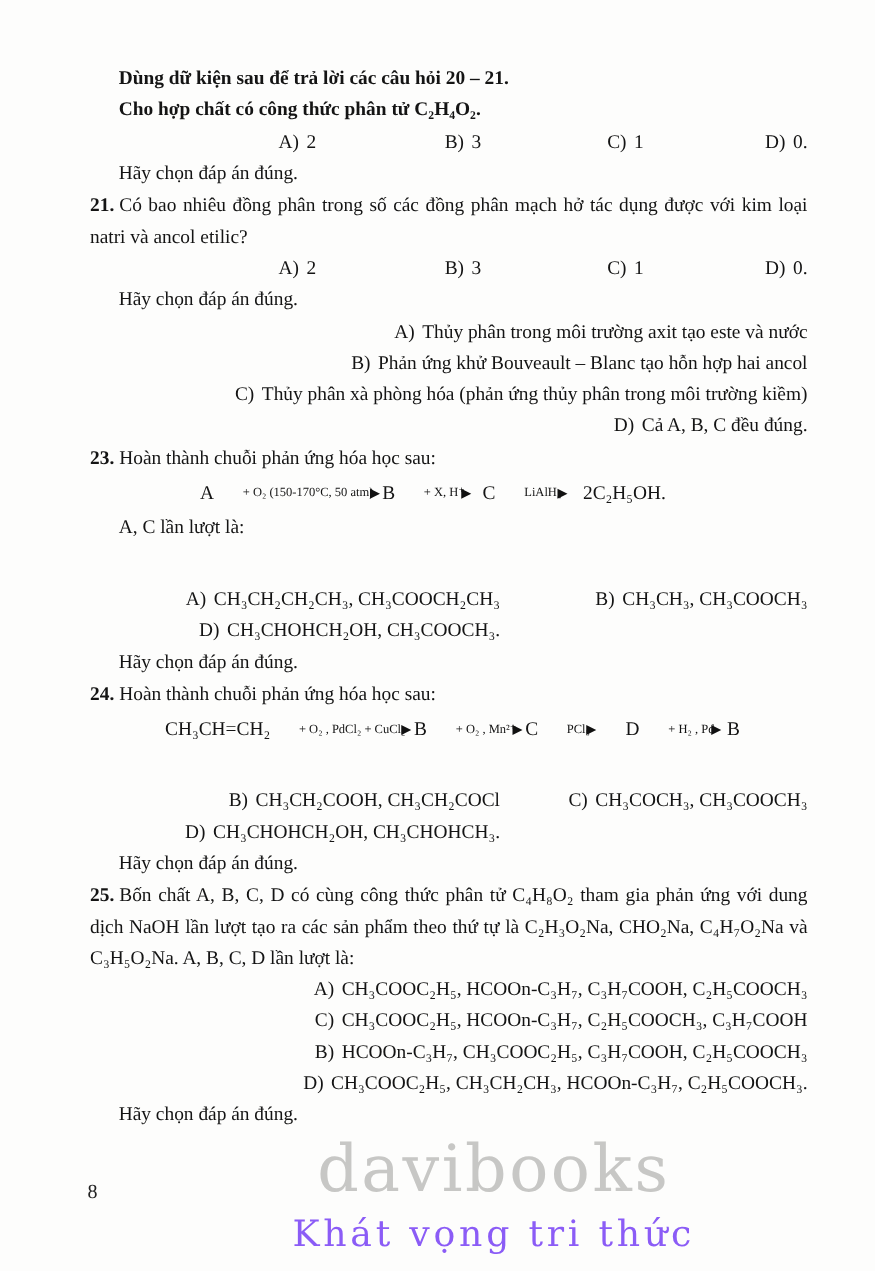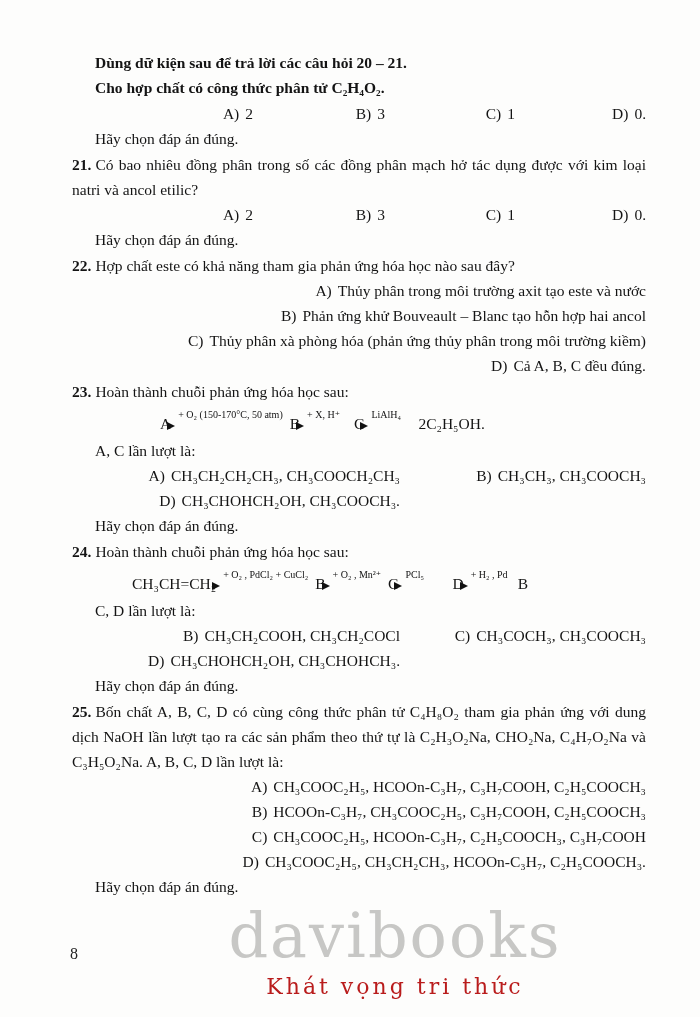--- a/index.html
+++ b/index.html
@@ -17,40 +17,40 @@
   .content { position:absolute; left:72px; right:54px; top:50px; }
   p { margin:0; line-height:25px; }
   .bold { font-weight:bold; }
   .indent { padding-left:23px; }
   .q { margin-top:1px; }
   .q-text { text-align:justify; }
   .q-num { font-weight:bold; margin-right:4px; }
   .olab { margin-right:6px; }
   .opt { line-height:25px; white-space:nowrap;text-align:right; }
   .opt-row4 { display:grid; grid-template-columns:158px 132px 130px 1fr; padding-left:23px; }
-  .opt-grid2 { display:grid; grid-template-columns:305px 1fr; padding-left:23px; }
+  .opt-grid2 { display:grid; grid-template-columns:305px 1fr; padding-left:23px;margin-top:33px; }
   .opt-list .opt { padding-left:23px; }
 
   
   .rxn { display:flex; align-items:flex-end; white-space:nowrap; margin:5px 0 3px; line-height:22px; }
   .rxn-23 { padding-left:88px; }
   .rxn-24 { padding-left:60px; }
   .sp { white-space:nowrap; }
-  .arr { display:flex; flex-direction:column; align-items:flex-start; margin:0 3px 4px 3px; min-width:48px; }
+  .arr { display:flex; flex-direction:row; align-items:center; margin:0 3px 4px 19px; min-width:48px; }
   .arr .lbl { font-size:10px; line-height:12px; text-align:center; padding:0 4px 1px; white-space:nowrap; color:#111; }
   .arr .shaft { position:relative; height:9px; }
   .arr .shaft::before { content:""; position:absolute; left:0; right:4px; top:3.5px; border-top:1.4px solid #111; }
   .arr .shaft::after { content:""; position:absolute; right:-1px; top:0; width:0; height:0;
        border:4.5px solid transparent; border-left:8px solid #111; border-right:0; }
 
   
   .pagenum { position:absolute; left:70px; bottom:54px; font-size:16px; color:#222; }
   .watermark { position:absolute; left:150px; right:60px; bottom:14px; text-align:center; pointer-events:none; }
-  .wm1 { font-family:"DejaVu Serif",serif; font-size:62px; line-height:70px; color:#c7c7c5; letter-spacing:2px; }
-  .wm2 { font-family:"DejaVu Serif",serif; font-size:22px; line-height:32px; color:#b91c1c; letter-spacing:3px; }
+  .wm1 { font-family:"DejaVu Serif",serif; font-size:52px; line-height:70px; color:#c7c7c5; letter-spacing:2px; }
+  .wm2 { font-family:"DejaVu Serif",serif; font-size:29px; line-height:32px; color:#8b5cf6; letter-spacing:3px; }
 </style>
 </head>
 <body>
 
 <div class="page">
   <div class="content">
 
     <p class="indent bold">Dùng dữ kiện sau để trả lời các câu hỏi 20 – 21.</p>
     <p class="indent bold">Cho hợp chất có công thức phân tử C₂H₄O₂.</p>
 
@@ -69,21 +69,20 @@
       <div class="opt-row4">
         <div class="opt"><span class="olab">A)</span><span>2</span></div>
         <div class="opt"><span class="olab">B)</span><span>3</span></div>
         <div class="opt"><span class="olab">C)</span><span>1</span></div>
         <div class="opt"><span class="olab">D)</span><span>0.</span></div>
       </div>
       <p class="indent">Hãy chọn đáp án đúng.</p>
     </section>
 
     <section class="q opt-list">
-      <p class="q-text"><span class="q-num">22.</span><span>Hợp chất este có khả năng tham gia phản ứng hóa học nào sau đây?</span></p>
       <div class="opt"><span class="olab">A)</span><span>Thủy phân trong môi trường axit tạo este và nước</span></div>
       <div class="opt"><span class="olab">B)</span><span>Phản ứng khử Bouveault – Blanc tạo hỗn hợp hai ancol</span></div>
       <div class="opt"><span class="olab">C)</span><span>Thủy phân xà phòng hóa (phản ứng thủy phân trong môi trường kiềm)</span></div>
       <div class="opt"><span class="olab">D)</span><span>Cả A, B, C đều đúng.</span></div>
     </section>
 
     <section class="q">
       <p class="q-text"><span class="q-num">23.</span><span>Hoàn thành chuỗi phản ứng hóa học sau:</span></p>
       <div class="rxn rxn-23">
         <span class="sp">A</span>
@@ -130,34 +129,33 @@
             <span class="lbl">PCl₅</span>
             <span class="shaft"></span>
           </span>
         <span class="sp">D</span>
         <span class="arr">
             <span class="lbl">+ H₂ , Pd</span>
             <span class="shaft"></span>
           </span>
         <span class="sp">B</span>
       </div>
-      <p class="indent">C, D lần lượt là:</p>
       <div class="opt-grid2">
         <div class="opt"><span class="olab">B)</span><span>CH₃CH₂COOH, CH₃CH₂COCl</span></div>
         <div class="opt"><span class="olab">C)</span><span>CH₃COCH₃, CH₃COOCH₃</span></div>
         <div class="opt"><span class="olab">D)</span><span>CH₃CHOHCH₂OH, CH₃CHOHCH₃.</span></div>
       </div>
       <p class="indent">Hãy chọn đáp án đúng.</p>
     </section>
 
     <section class="q opt-list">
       <p class="q-text"><span class="q-num">25.</span><span>Bốn chất A, B, C, D có cùng công thức phân tử C₄H₈O₂ tham gia phản ứng với dung dịch NaOH lần lượt tạo ra các sản phẩm theo thứ tự là C₂H₃O₂Na, CHO₂Na, C₄H₇O₂Na và C₃H₅O₂Na. A, B, C, D lần lượt là:</span></p>
       <div class="opt"><span class="olab">A)</span><span>CH₃COOC₂H₅, HCOOn-C₃H₇, C₃H₇COOH, C₂H₅COOCH₃</span></div>
+      <div class="opt"><span class="olab">C)</span><span>CH₃COOC₂H₅, HCOOn-C₃H₇, C₂H₅COOCH₃, C₃H₇COOH</span></div>
       <div class="opt"><span class="olab">B)</span><span>HCOOn-C₃H₇, CH₃COOC₂H₅, C₃H₇COOH, C₂H₅COOCH₃</span></div>
-      <div class="opt"><span class="olab">C)</span><span>CH₃COOC₂H₅, HCOOn-C₃H₇, C₂H₅COOCH₃, C₃H₇COOH</span></div>
       <div class="opt"><span class="olab">D)</span><span>CH₃COOC₂H₅, CH₃CH₂CH₃, HCOOn-C₃H₇, C₂H₅COOCH₃.</span></div>
       <p class="indent">Hãy chọn đáp án đúng.</p>
     </section>
 
   </div>
 
   <div class="watermark">
     <div class="wm1">davibooks</div>
     <div class="wm2">Khát vọng tri thức</div>
   </div>

